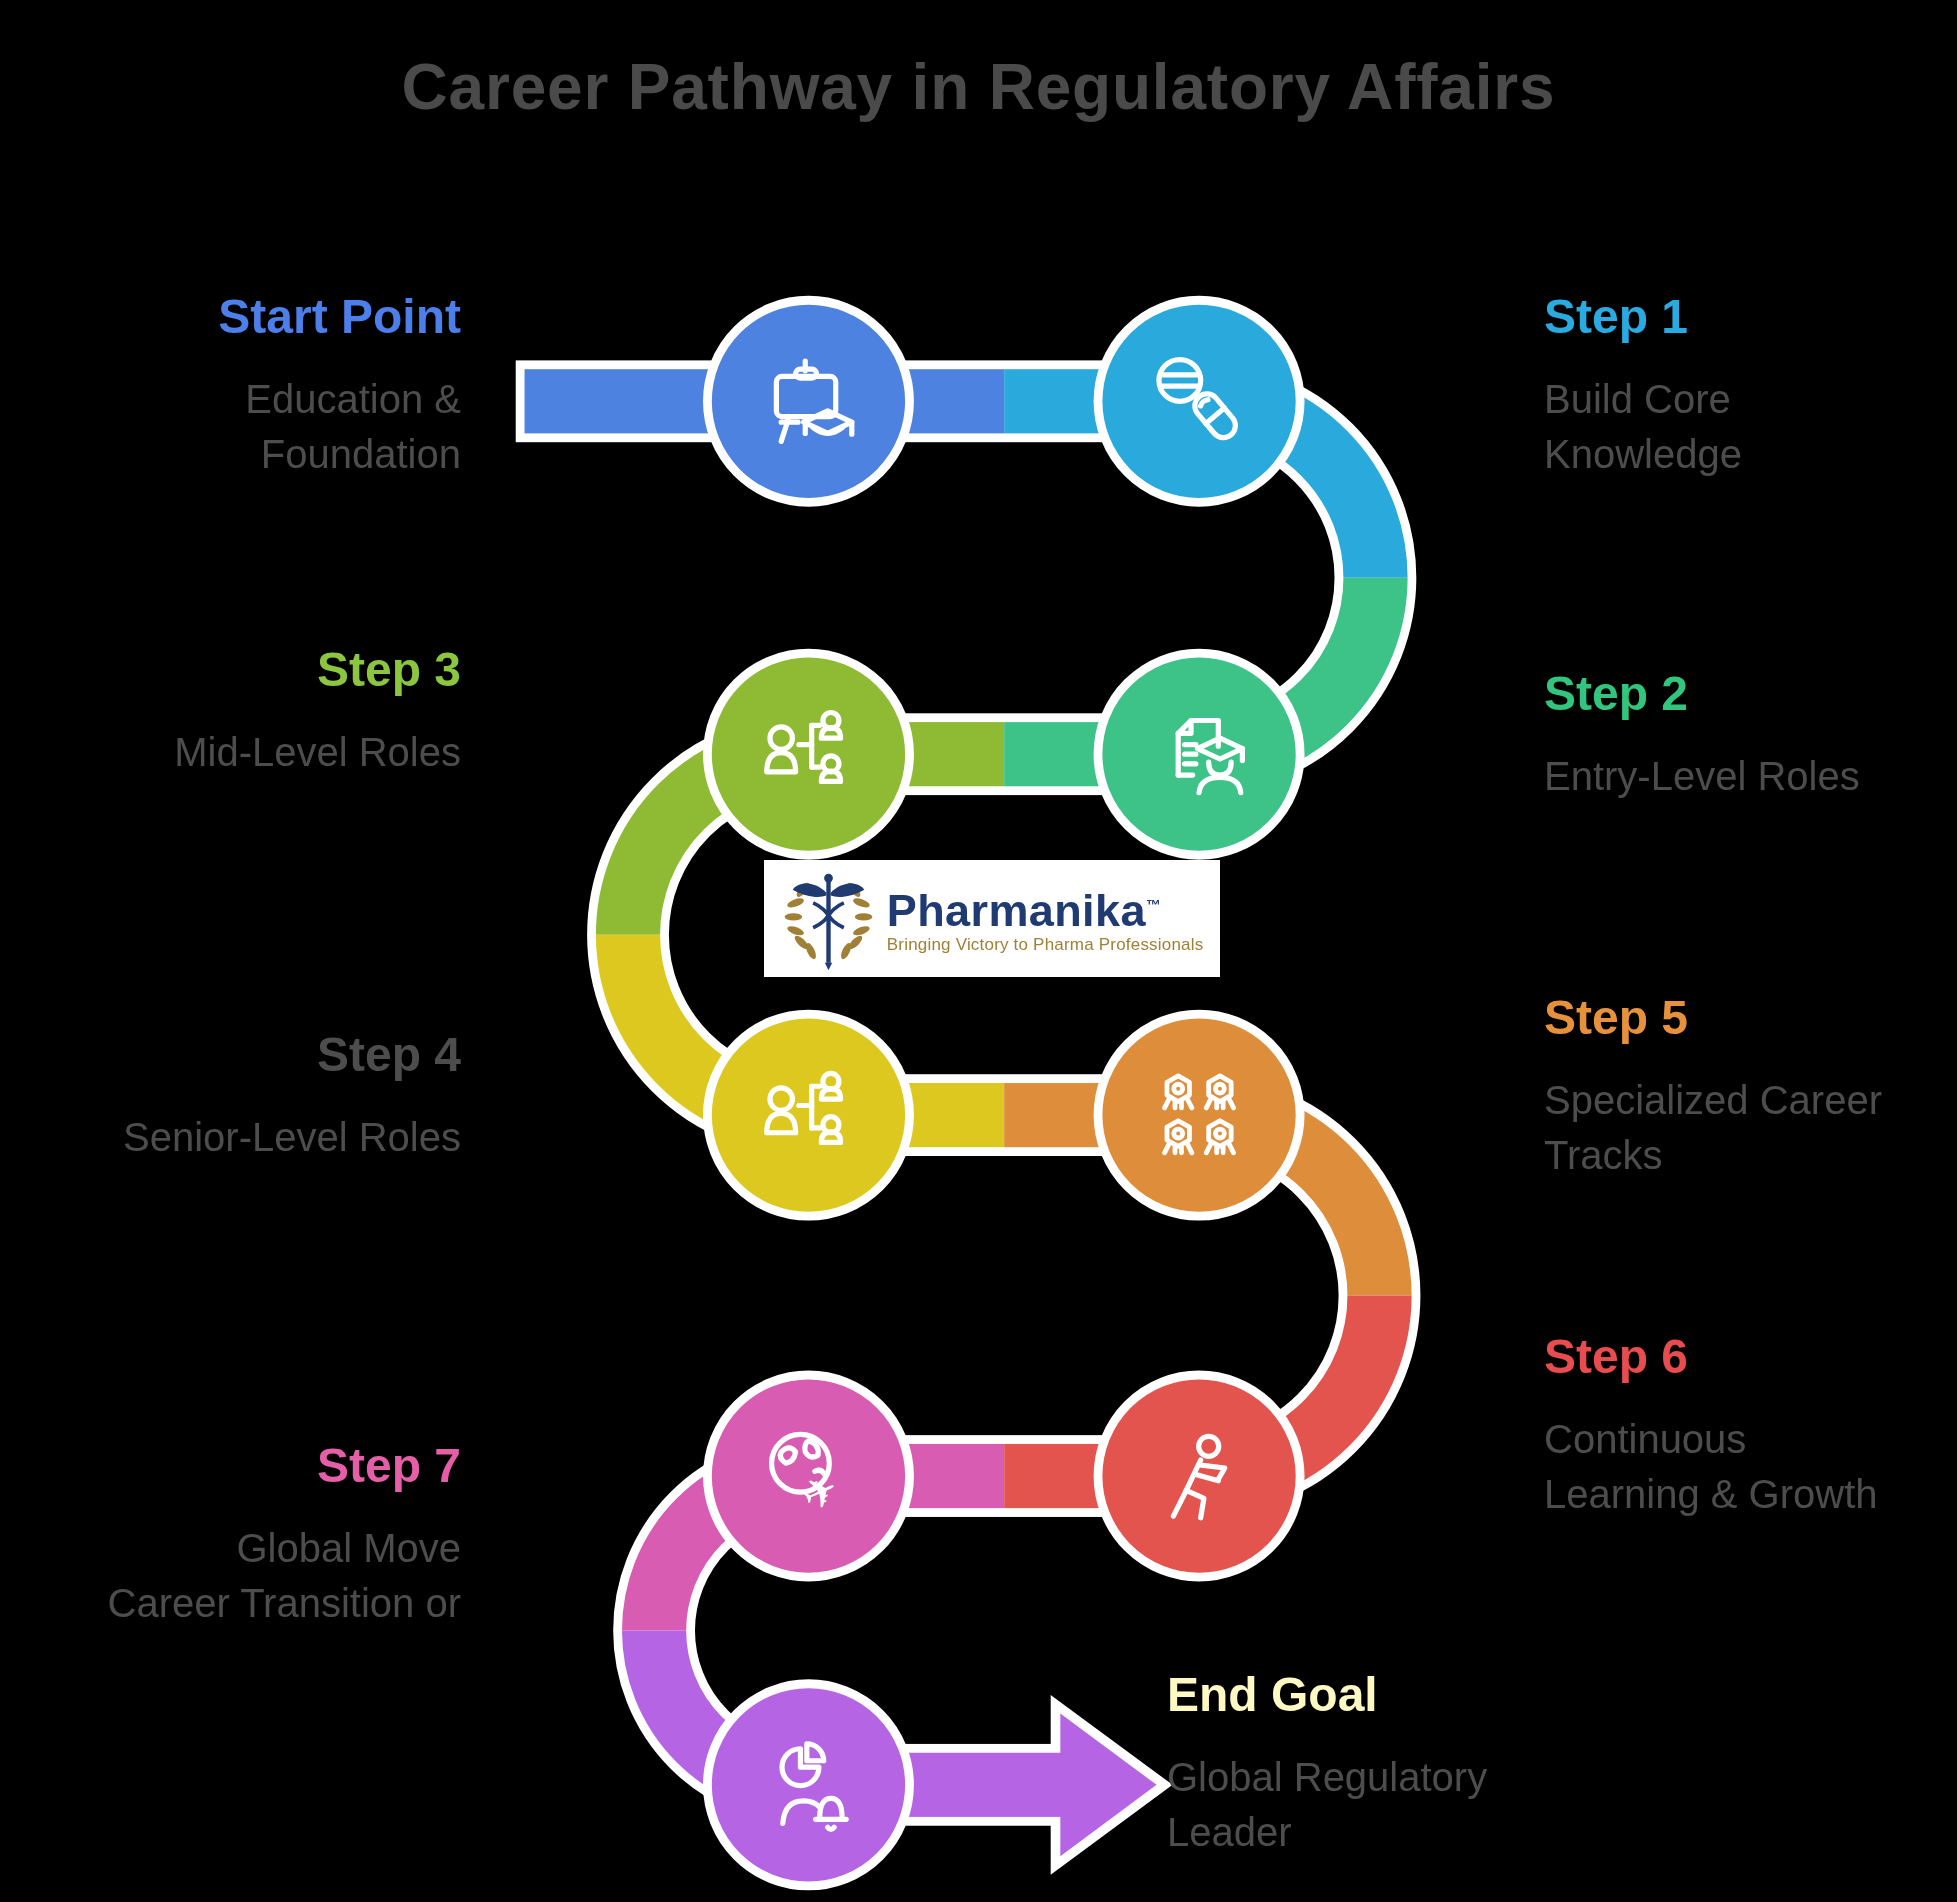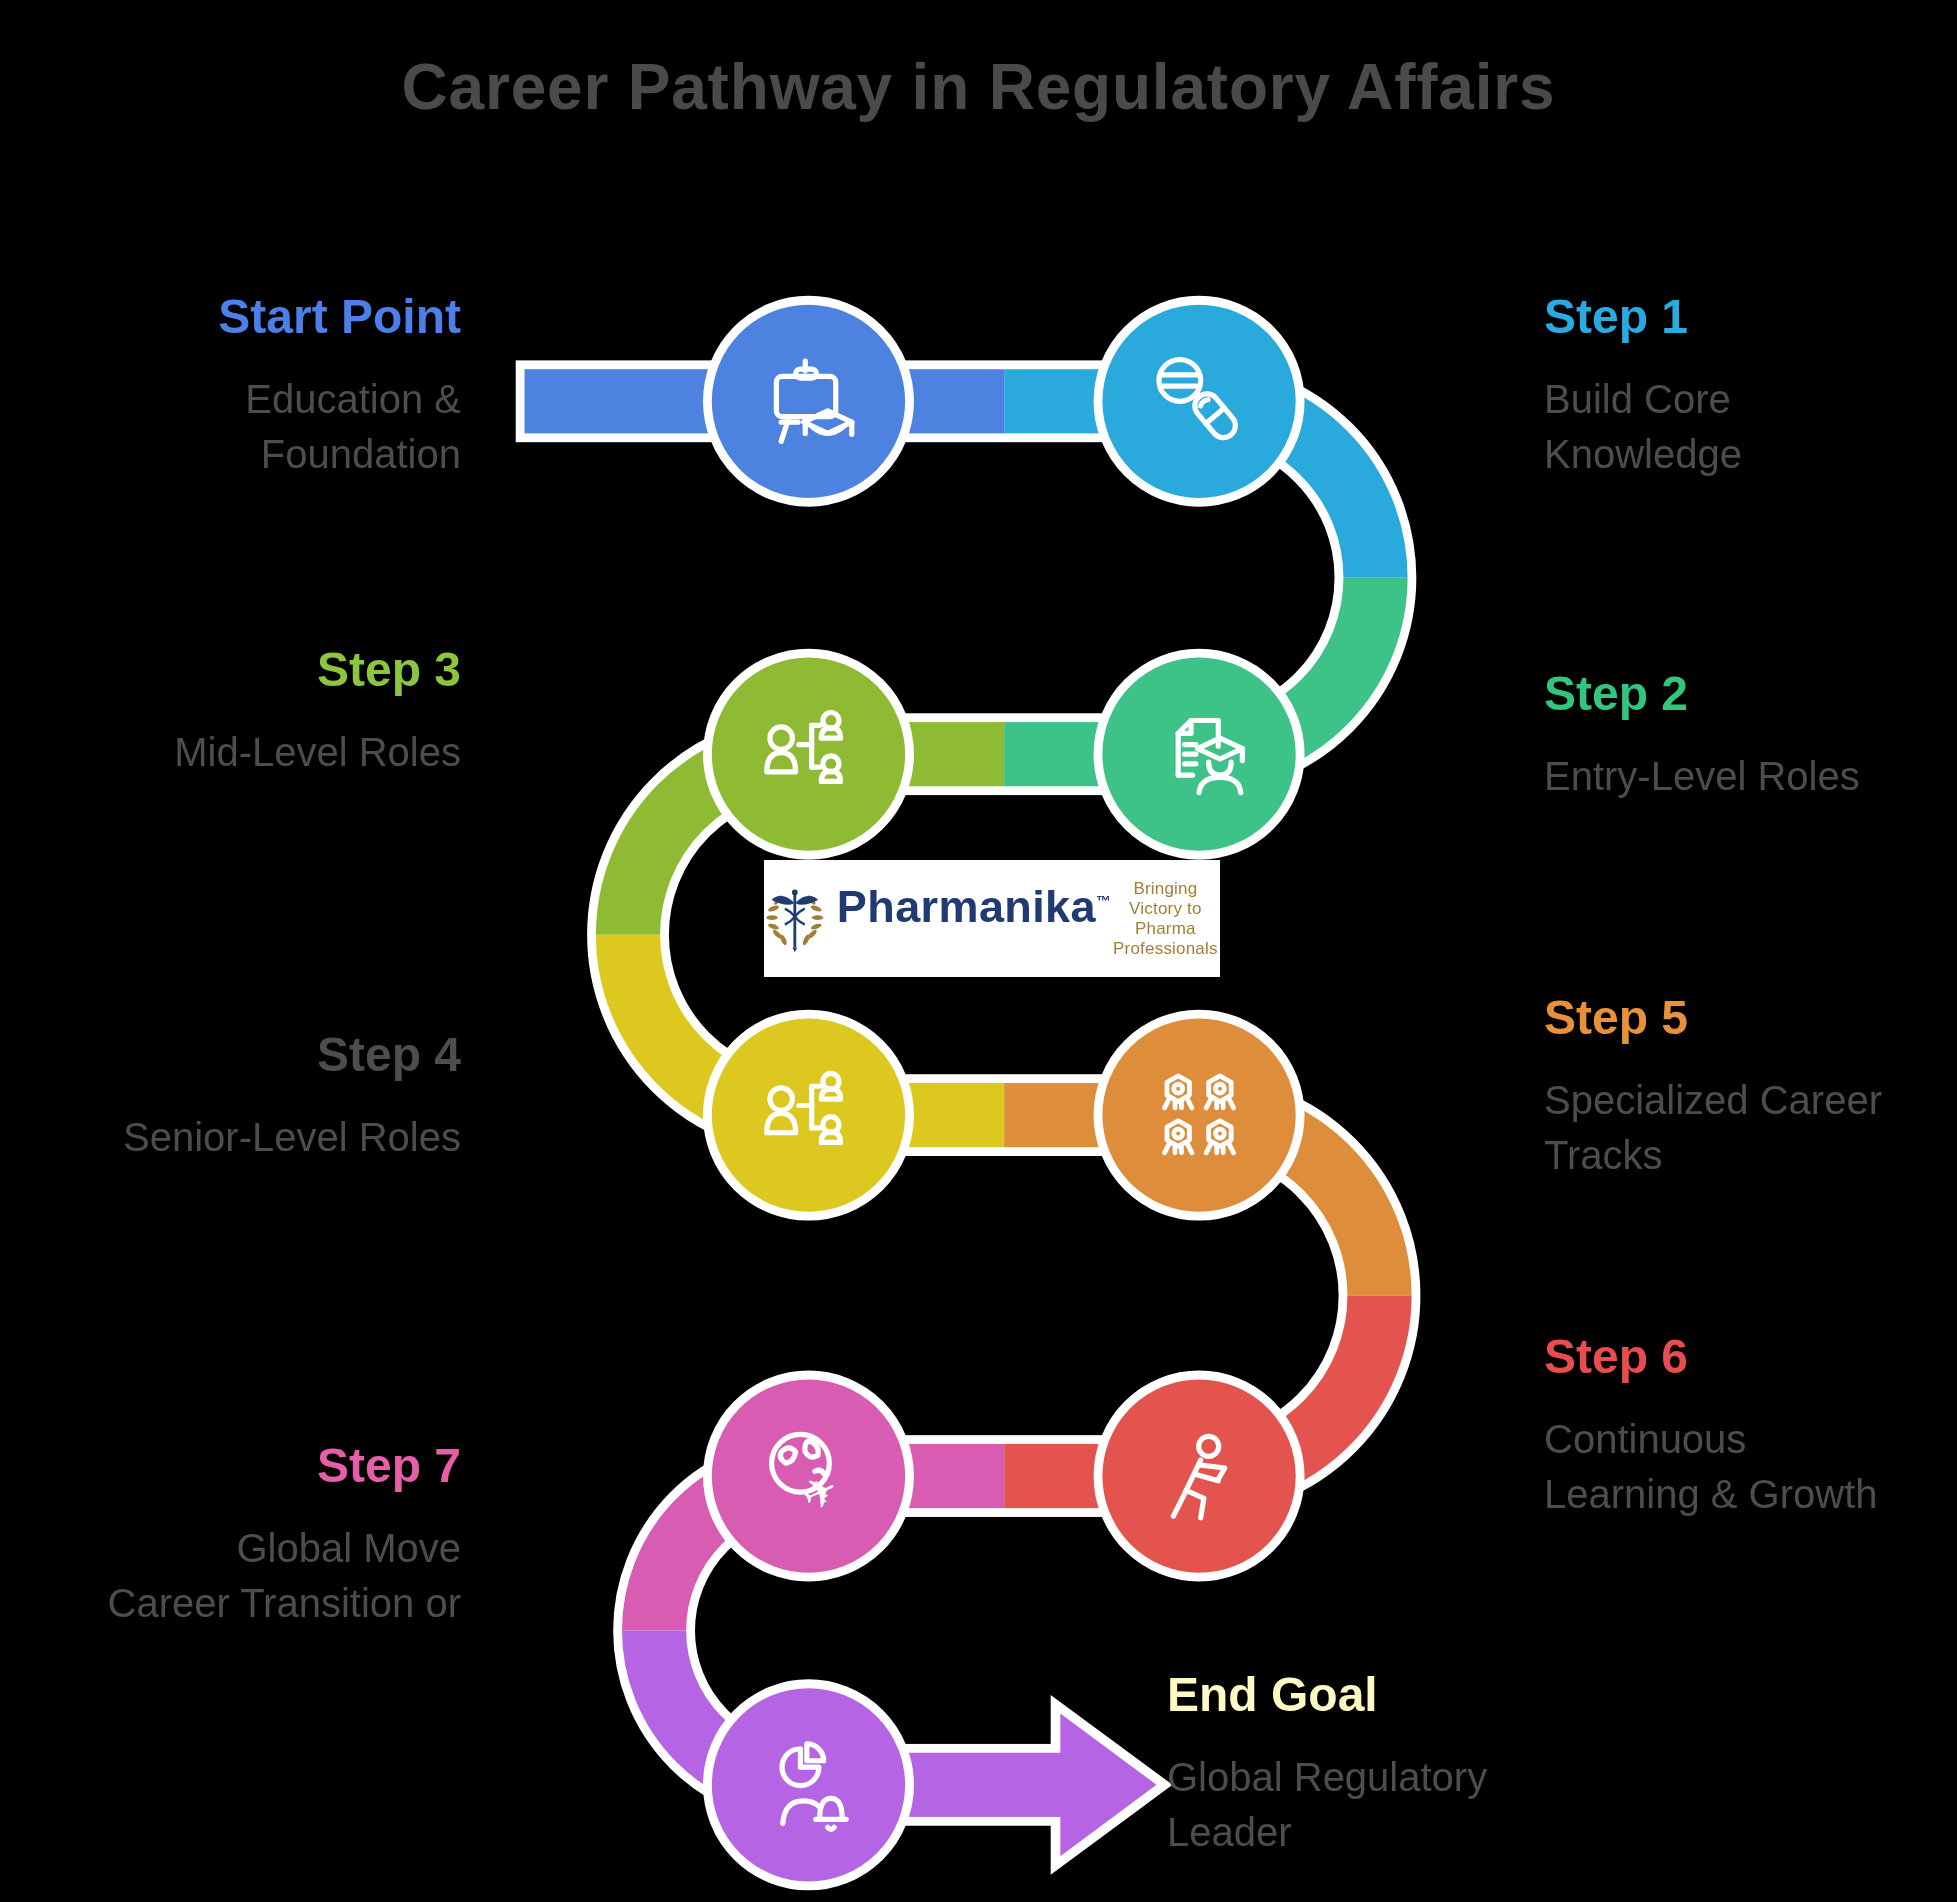--- a/index.html
+++ b/index.html
@@ -9,21 +9,21 @@
   .title{position:absolute;top:50px;left:0;width:100%;text-align:center;
          font-size:64px;font-weight:bold;color:#4A4A4A;letter-spacing:0.8px;}
   .side-block{position:absolute;}
   .side-block.left{left:8px;width:453px;text-align:right;}
   .side-block.right{left:1544px;width:417px;text-align:left;}
   .side-block.endgoal{left:1167px;width:433px;text-align:left;}
   .step-label{font-size:48px;font-weight:bold;line-height:43px;margin-bottom:34px;}
   .step-body{font-size:40px;line-height:55px;color:#4D4D4D;}
   .logo-box{position:absolute;left:764px;top:860px;width:456px;height:117px;background:#fff;
             display:flex;align-items:center;justify-content:center;gap:11.2px;}
-  .logo-text{display:flex;flex-direction:row;align-items:flex-start;}
+  .logo-text{display:flex;flex-direction:column;align-items:flex-start;}
   .logo-brand{font-size:45px;font-weight:bold;line-height:47px;letter-spacing:0.4px;}
   .logo-brand sup{font-size:14.4px;vertical-align:super;}
   .logo-tagline{font-size:17px;margin-top:1.6px;letter-spacing:0.2px;}
   .emblem{width:95px;height:104px;}
 </style>
 </head>
 <body>
 
 <div id="canvas">
 

